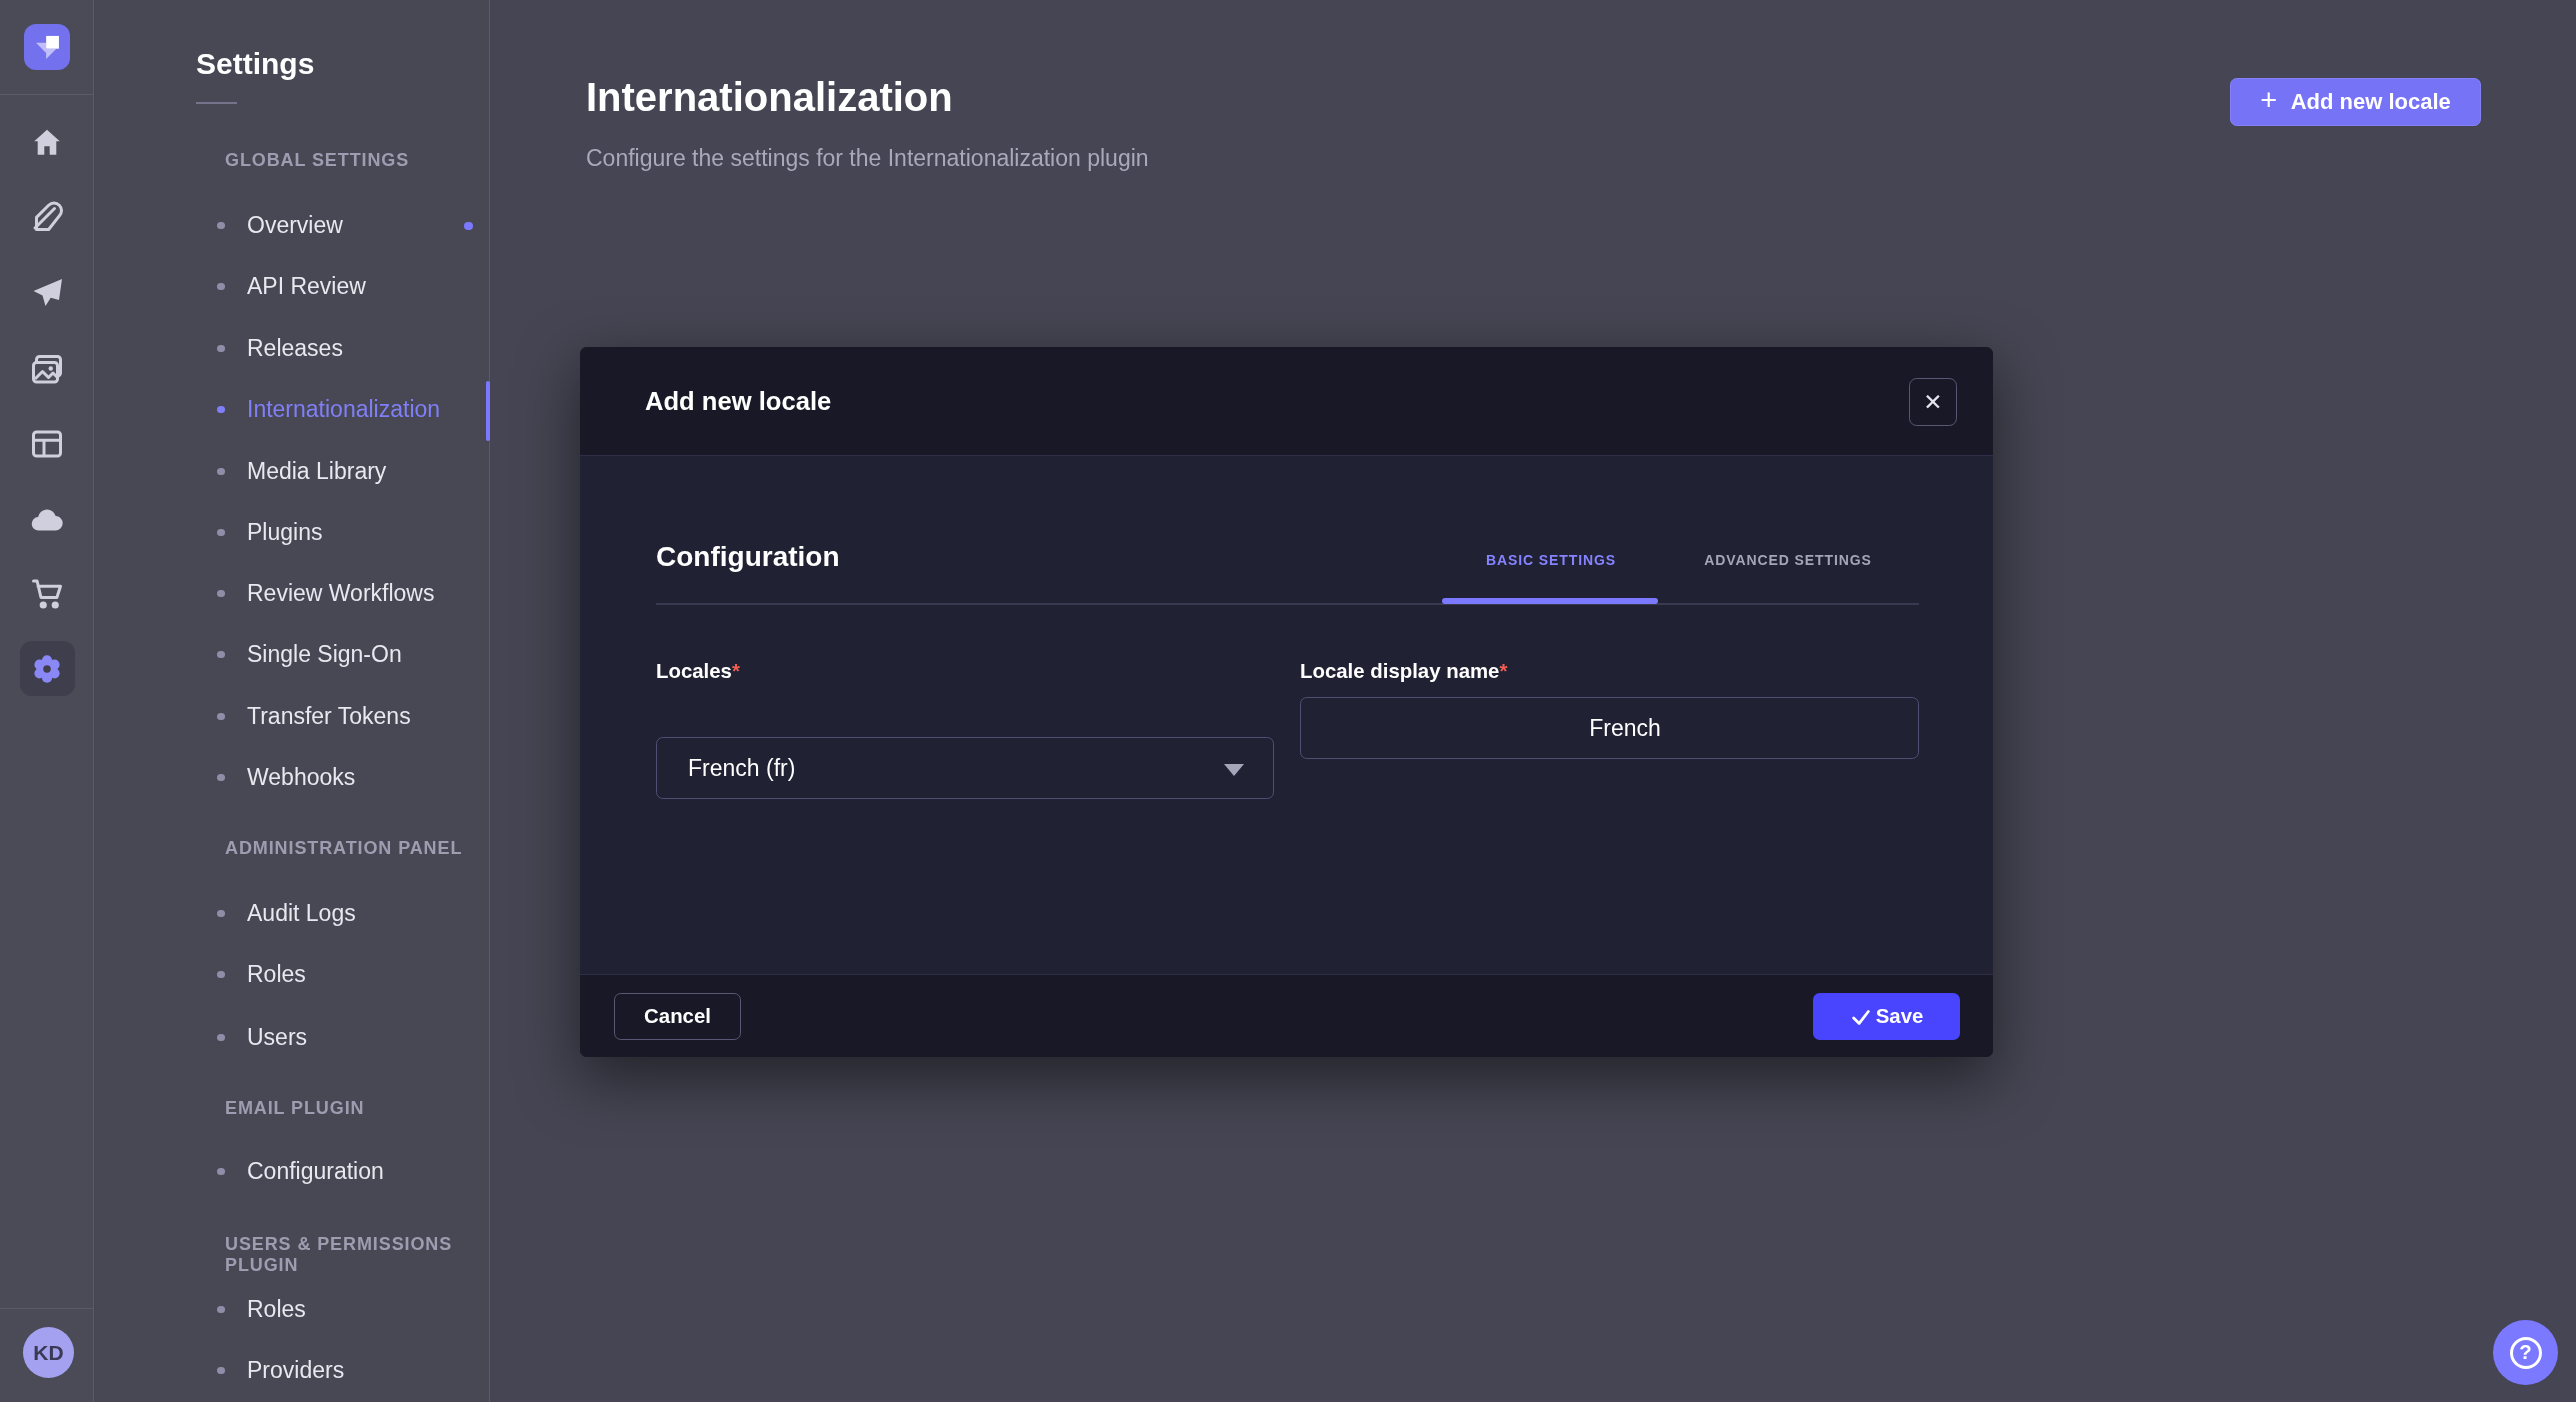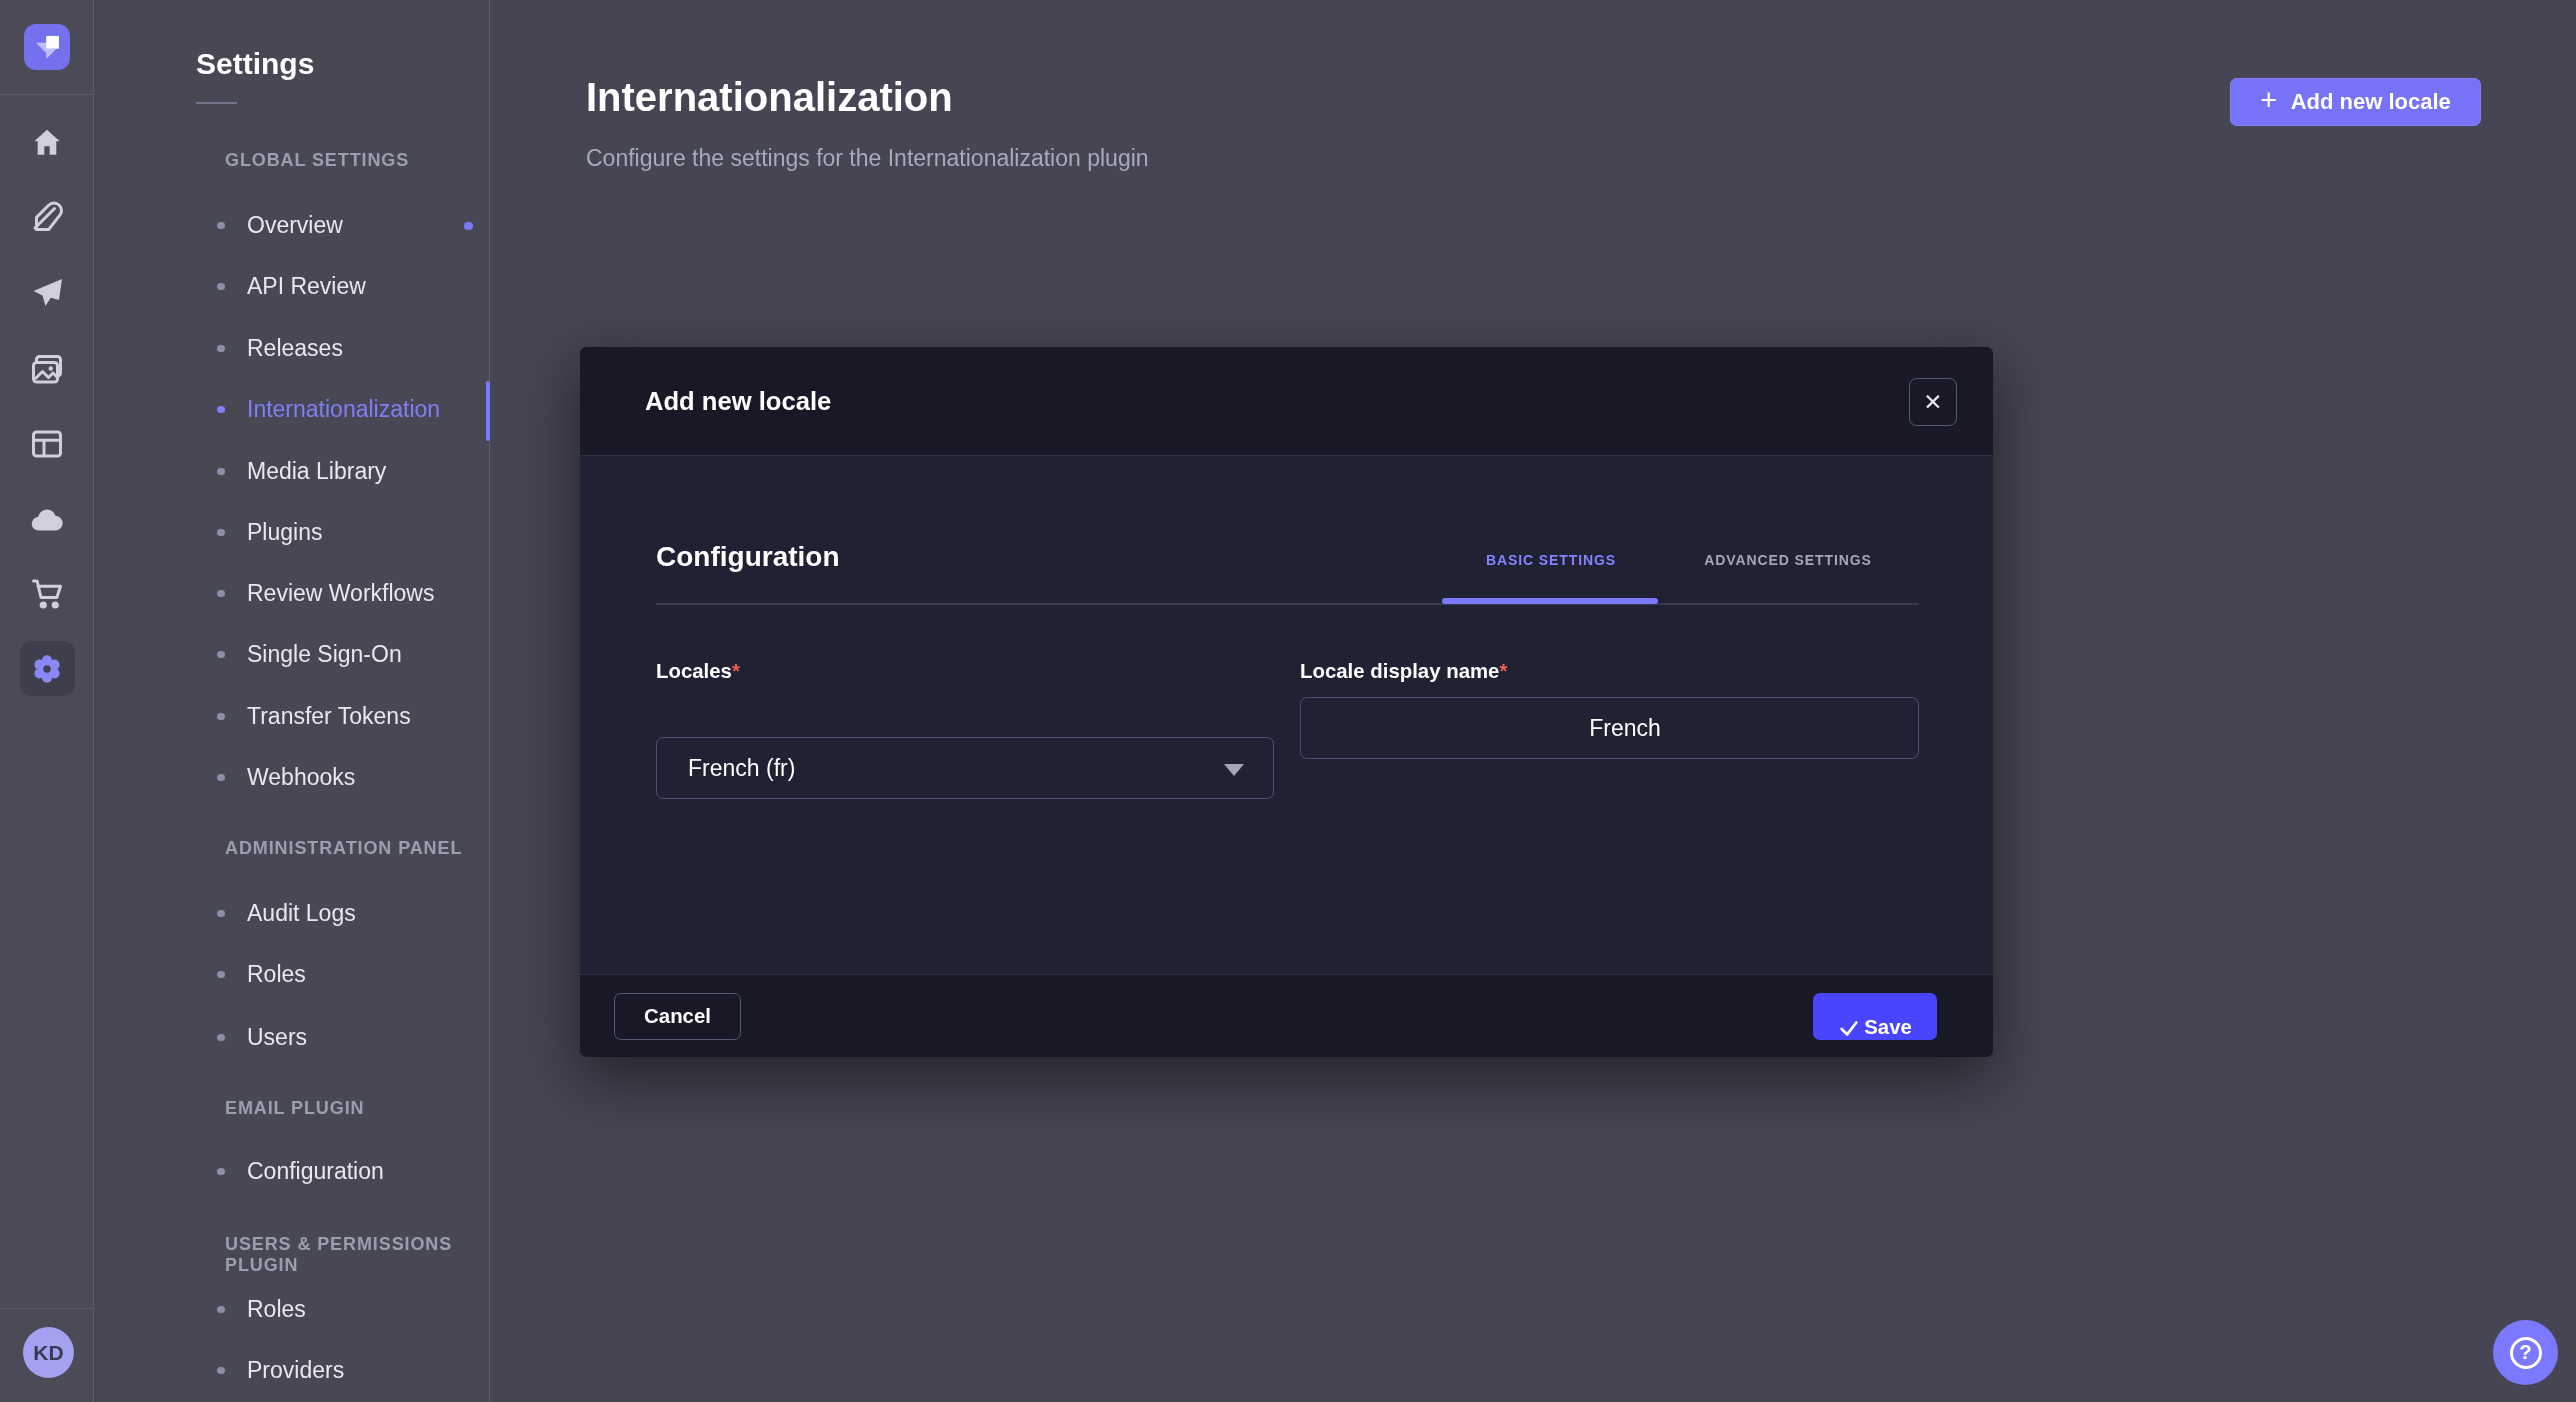--- a/index.html
+++ b/index.html
@@ -53,21 +53,21 @@
   .field-label{position:absolute;top:204px;font-size:20.4px;font-weight:600;color:#fff;}
   .req{color:#ee5e52;}
   .lbl-left{left:76px;} .lbl-right{left:720px;}
   .select-box{position:absolute;left:76px;top:241px;width:618px;height:62px;border:0.9px solid #4f4f75;border-radius:6.8px;box-sizing:border-box;cursor:pointer;margin-top:40px;}
   .select-value{position:absolute;left:31px;top:0;height:60px;display:flex;align-items:center;font-size:23px;color:#fff;}
   .caret{position:absolute;right:29px;top:25.6px;width:0;height:0;border-left:10.2px solid transparent;border-right:10.2px solid transparent;border-top:12.8px solid #a5a5ba;}
   .text-input{position:absolute;left:720px;top:241px;width:619px;height:62px;border:0.9px solid #4f4f75;border-radius:6.8px;background:transparent;color:#fff;font-size:23px;font-family:inherit;padding:0 0 0 31px;box-sizing:border-box;outline:none;text-align:center;}
   .hint{position:absolute;left:720px;top:317px;width:562px;font-size:20.4px;line-height:30px;color:#a5a5ba;}
   .modal-footer{position:absolute;left:0;bottom:0;right:0;height:83px;background:#181826;border-top:0.9px solid #2e2e48;border-radius:0 0 6.8px 6.8px;box-sizing:border-box;}
   .cancel-btn{position:absolute;left:34px;top:18px;width:127px;height:47px;border-radius:6.8px;border:0.9px solid #585874;background:#181826;color:#fff;font-size:20.4px;font-weight:600;cursor:pointer;font-family:inherit;}
-  .save-btn{position:absolute;left:1233px;top:18px;width:124px;height:47px;border-radius:6.8px;border:none;background:#4945ff;color:#fff;font-size:20.4px;font-weight:600;display:flex;align-items:flex-end;justify-content:center;gap:4px;cursor:pointer;font-family:inherit;}
+  .save-btn{position:absolute;left:1233px;top:18px;width:147px;height:47px;border-radius:6.8px;border:none;background:#4945ff;color:#fff;font-size:20.4px;font-weight:600;display:flex;align-items:center;justify-content:center;gap:4px;cursor:pointer;font-family:inherit;}
   .save-btn .check svg{width:22px;height:22px;display:block;}
   
   .help-fab{position:absolute;left:2493px;top:1320px;width:65px;height:65px;border-radius:50%;background:#7b79ff;border:none;display:flex;align-items:center;justify-content:center;cursor:pointer;}
   .help-ring{width:32px;height:32px;border:3.4px solid #fff;border-radius:50%;color:#fff;font-size:20.4px;font-weight:bold;display:flex;align-items:center;justify-content:center;box-sizing:border-box;}
 </style>
 </head>
 <body>
 
 <nav id="rail">
   <div class="logo-box">

